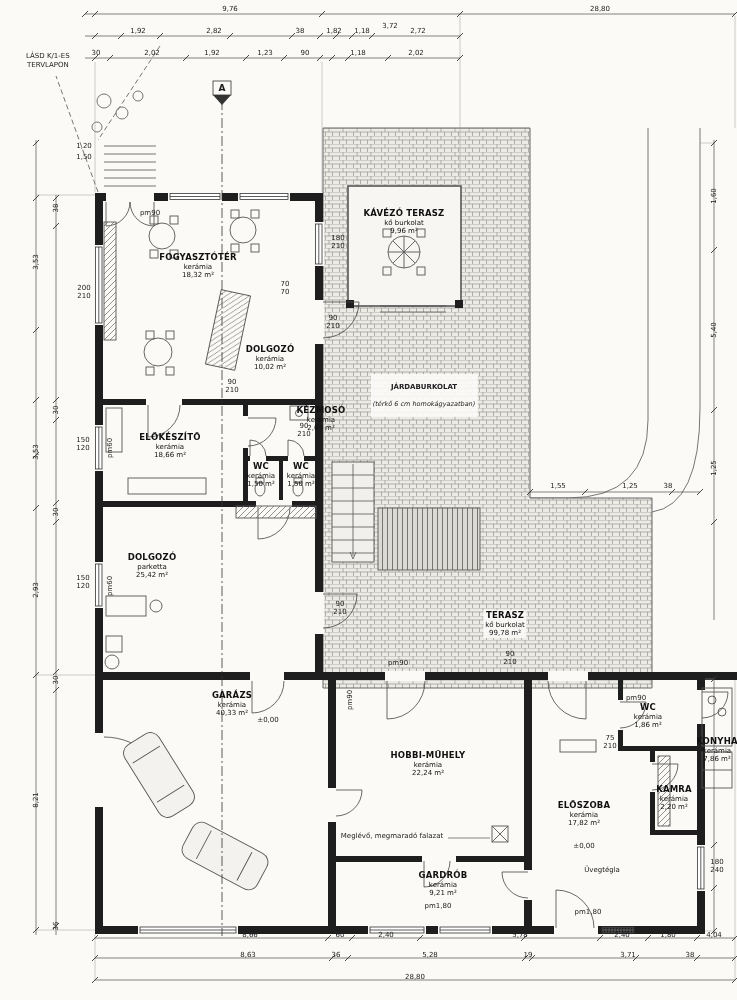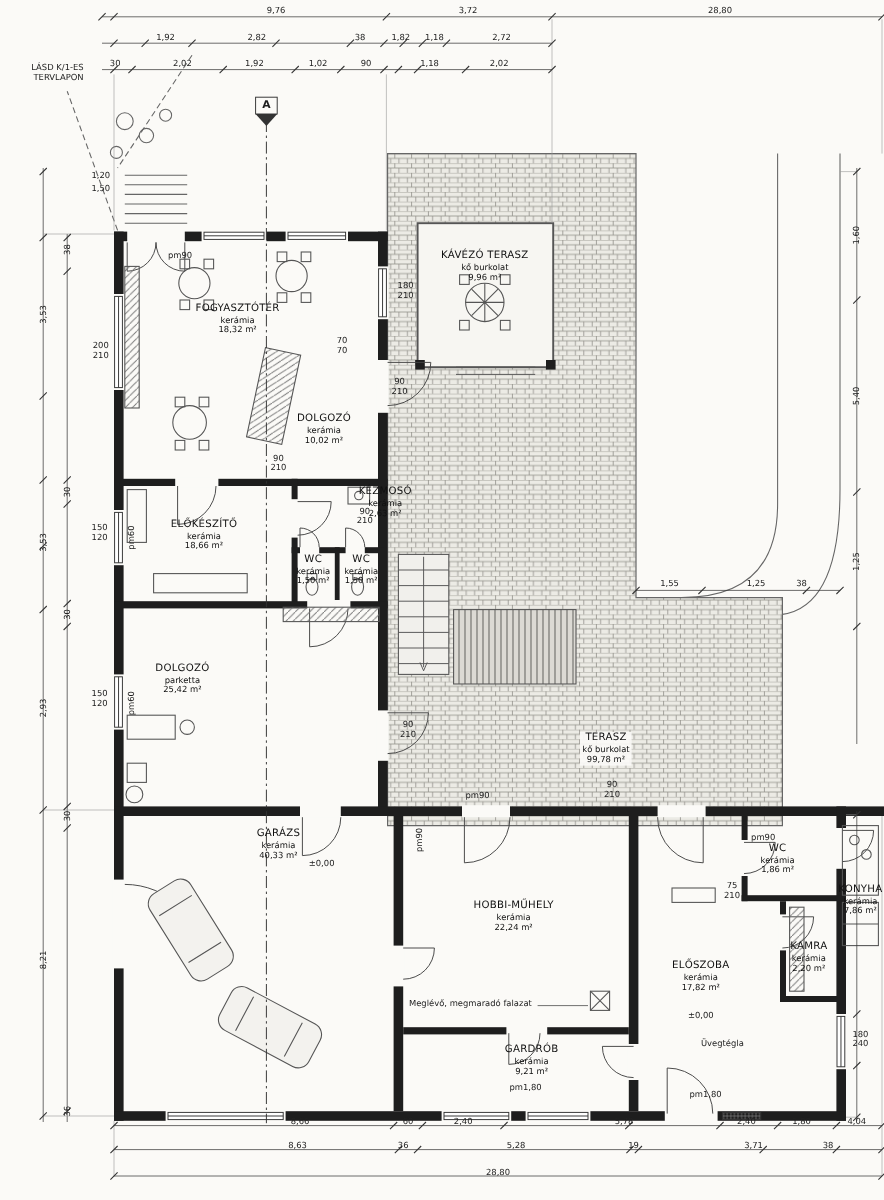--- a/index.html
+++ b/index.html
@@ -2,25 +2,25 @@
 <html><head>
 <meta charset="utf-8">
 <style>
   *{margin:0;padding:0;box-sizing:border-box}
   html,body{width:737px;height:1000px}
   body{position:relative;background:#fbfaf7;font-family:"DejaVu Sans",sans-serif;color:#1d1d1d;overflow:hidden}
   #plan-svg{position:absolute;left:0;top:0}
   .layer{position:absolute;left:0;top:0;width:737px;height:1000px;pointer-events:none}
   .dim{position:absolute;font-size:7px;line-height:1.15;white-space:pre-line;text-align:center;color:#222;transform:translate(-50%,-50%)}
   .room-label{position:absolute;text-align:center;transform:translate(-50%,0);color:#101010;line-height:1.25}
-  .room-name{font-size:8.5px;font-weight:normal;letter-spacing:.2px}
+  .room-name{font-size:8.5px;font-weight:bold;letter-spacing:.2px}
   .room-sub{font-size:7px}
   .on-paving{background:rgba(251,250,247,.92);padding:0 2px}
   .note{position:absolute;font-size:7px;line-height:1.25;white-space:pre-line;color:#222;transform:translate(-50%,0);text-align:center}
-  .note.left{transform:none;text-align:right}
+  .note.left{transform:none;text-align:center}
   .note .sub{font-size:6.5px;font-style:italic}
   .section-a{position:absolute;left:222px;top:83px;transform:translate(-50%,0);font-size:9px;font-weight:bold}
 </style>
 </head>
 <body>
 
 <svg id="plan-svg" width="737" height="1000" viewBox="0 0 737 1000">
   <defs>
     <pattern id="brick" width="14" height="8" patternUnits="userSpaceOnUse">
       <rect width="14" height="8" fill="#ecebe5"></rect>
@@ -334,32 +334,32 @@
       <div class="room-sub">7,86 m²</div>
     </div>
     <div class="room-label" style="left: 443px; top: 870px; transform: translate(-50%, 0px);">
       <div class="room-name">GARDRÓB</div>
       <div class="room-sub">kerámia</div>
       <div class="room-sub">9,21 m²</div>
     </div>
   </div>
 <div class="layer">
     <div class="dim" style="left: 230px; top: 9px; transform: translate(-50%, -50%);">9,76</div>
-    <div class="dim" style="left: 390px; top: 9px; transform: translate(-50%, -50%);">3,72</div>
+    <div class="dim" style="left: 390px; top: 26px; transform: translate(-50%, -50%);">3,72</div>
     <div class="dim" style="left: 600px; top: 9px; transform: translate(-50%, -50%);">28,80</div>
     <div class="dim" style="left: 138px; top: 31px; transform: translate(-50%, -50%);">1,92</div>
     <div class="dim" style="left: 214px; top: 31px; transform: translate(-50%, -50%);">2,82</div>
     <div class="dim" style="left: 300px; top: 31px; transform: translate(-50%, -50%);">38</div>
     <div class="dim" style="left: 334px; top: 31px; transform: translate(-50%, -50%);">1,82</div>
     <div class="dim" style="left: 362px; top: 31px; transform: translate(-50%, -50%);">1,18</div>
     <div class="dim" style="left: 418px; top: 31px; transform: translate(-50%, -50%);">2,72</div>
     <div class="dim" style="left: 96px; top: 53px; transform: translate(-50%, -50%);">30</div>
     <div class="dim" style="left: 152px; top: 53px; transform: translate(-50%, -50%);">2,02</div>
     <div class="dim" style="left: 212px; top: 53px; transform: translate(-50%, -50%);">1,92</div>
-    <div class="dim" style="left: 265px; top: 53px; transform: translate(-50%, -50%);">1,02</div>
+    <div class="dim" style="left: 265px; top: 53px; transform: translate(-50%, -50%);">1,23</div>
     <div class="dim" style="left: 305px; top: 53px; transform: translate(-50%, -50%);">90</div>
     <div class="dim" style="left: 358px; top: 53px; transform: translate(-50%, -50%);">1,18</div>
     <div class="dim" style="left: 416px; top: 53px; transform: translate(-50%, -50%);">2,02</div>
     <div class="dim" style="left: 56px; top: 208px; transform: translate(-50%, -50%) rotate(-90deg);">38</div>
     <div class="dim" style="left: 36px; top: 262px; transform: translate(-50%, -50%) rotate(-90deg);">3,53</div>
     <div class="dim" style="left: 56px; top: 410px; transform: translate(-50%, -50%) rotate(-90deg);">30</div>
     <div class="dim" style="left: 36px; top: 452px; transform: translate(-50%, -50%) rotate(-90deg);">3,53</div>
     <div class="dim" style="left: 56px; top: 512px; transform: translate(-50%, -50%) rotate(-90deg);">30</div>
     <div class="dim" style="left: 36px; top: 590px; transform: translate(-50%, -50%) rotate(-90deg);">2,93</div>
     <div class="dim" style="left: 56px; top: 680px; transform: translate(-50%, -50%) rotate(-90deg);">30</div>
@@ -420,15 +420,19 @@
     <div class="dim" style="left: 438px; top: 906px; transform: translate(-50%, -50%);">pm1,80</div>
     <div class="dim" style="left: 588px; top: 912px; transform: translate(-50%, -50%);">pm1,80</div>
     <div class="dim" style="left: 268px; top: 720px; transform: translate(-50%, -50%);">±0,00</div>
     <div class="dim" style="left: 584px; top: 846px; transform: translate(-50%, -50%);">±0,00</div>
   </div>
 
 <div class="layer">
   <div class="note left" style="left:26px;top:52px">LÁSD K/1-ES
 TERVLAPON</div>
   <div class="section-a">A</div>
+  <div class="note on-paving" style="left:424px;top:374px">
+    <div style="font-weight:bold;font-size:7px">JÁRDABURKOLAT</div>
+    <div class="sub">(térkő 6 cm homokágyazatban)</div>
+  </div>
   <div class="note" style="left:392px;top:832px">Meglévő, megmaradó falazat</div>
   <div class="note" style="left:602px;top:866px">Üvegtégla</div>
 </div>
 
 </body></html>

